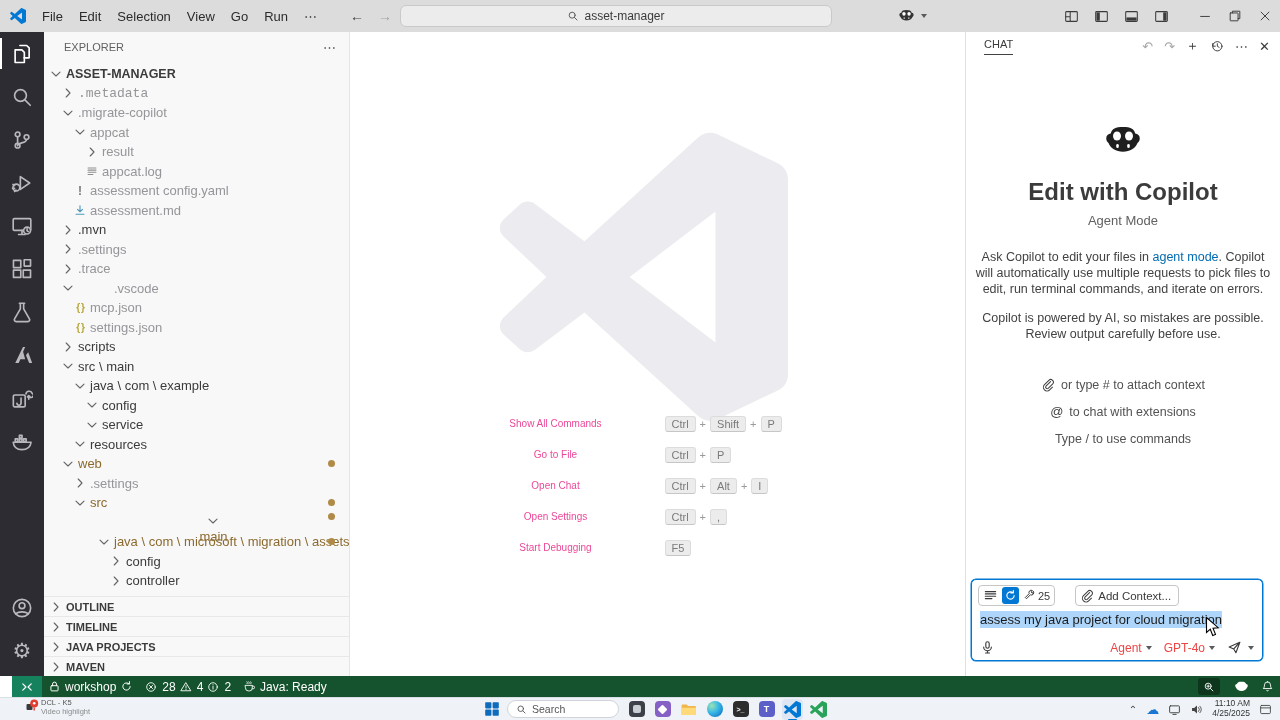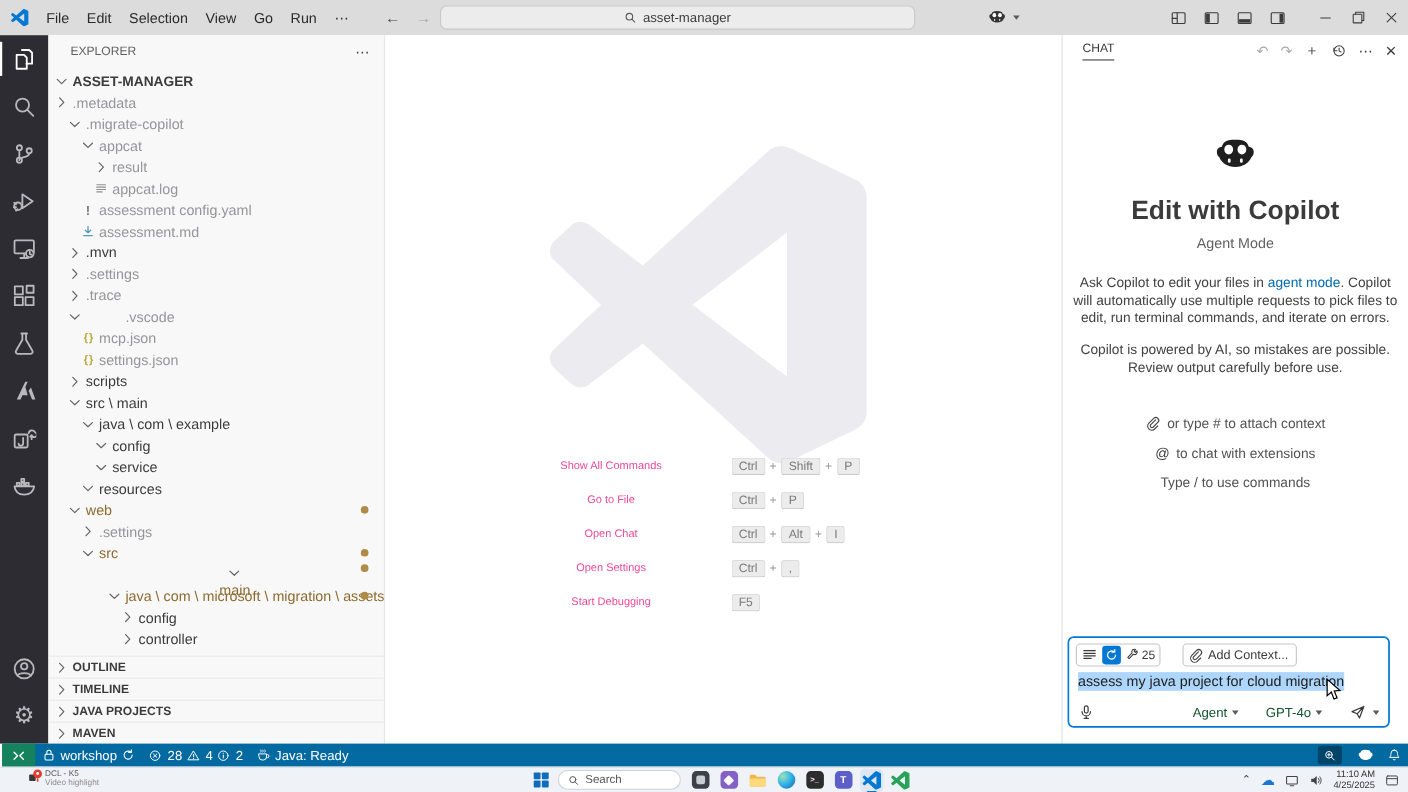--- a/index.html
+++ b/index.html
@@ -78,29 +78,29 @@
 
   .chat-input{position:absolute;left:5px;right:17px;bottom:15px;height:82px;border:1px solid #0078d4;border-radius:5px;background:#fff;box-shadow:0 0 0 0.5px #0078d4}
   .ci-toolbar{display:flex;align-items:flex-end;gap:20px;padding:5px 6px 0 6px}
   .chipgroup{display:flex;align-items:center;gap:4px;border:1px solid #c6c6c6;border-radius:4px;padding:1px 4px;height:21px}
   .bluebox{width:17px;height:17px;background:#0078d4;border-radius:3px;display:flex;align-items:center;justify-content:center;cursor:pointer}
   .tools{display:flex;align-items:center;gap:2px;color:#3b3b3b;font-size:11px;cursor:pointer}
   .ctx-chip{display:flex;align-items:center;gap:4px;border:1px solid #c6c6c6;border-radius:4px;padding:1px 7px 1px 4px;height:21px;font-size:11.5px;color:#3b3b3b;cursor:pointer}
   .ci-text{padding:6px 8px 0 8px;font-size:13px;text-align:left;white-space:nowrap}
   .ci-text .sel{background:#aed6fb;color:#1b1b1b;padding:1px 0}
   .ci-bottom{position:absolute;left:8px;right:8px;bottom:5px;display:flex;align-items:center}
-  .ci-right{margin-left:auto;display:flex;align-items:center;gap:25px;font-size:12px;color:#14532d}
+  .ci-right{margin-left:auto;display:flex;align-items:center;gap:12px;font-size:12px;color:#ef4444}
   .drop{display:flex;align-items:center;cursor:pointer}
   .caret{width:0;height:0;border-left:3.5px solid transparent;border-right:3.5px solid transparent;border-top:4px solid #5a5a5a;display:inline-block;margin-left:4px}
   .send{display:flex;align-items:center;gap:2px;cursor:pointer}
 
   .cursor{position:absolute;left:1205px;top:616px;z-index:50;pointer-events:none}
 
   
-  .statusbar{position:absolute;left:2px;right:0;top:676px;height:21px;background:#0369a1;color:#fff;display:flex;font-size:12px}
+  .statusbar{position:absolute;left:12px;right:0;top:676px;height:21px;background:#14532d;color:#fff;display:flex;font-size:12px}
   .sb-remote{width:30px;height:21px;background:#16825d;display:flex;align-items:center;justify-content:center;cursor:pointer}
   .sb-item{display:flex;align-items:center;gap:4px;padding:0 6px;height:21px;cursor:pointer}
   .sb-item .n{margin-left:1px}
   .sb-right{margin-left:auto;display:flex;align-items:center}
   .sb-zoom{background:rgba(0,0,0,0.35);border-radius:3px;width:22px;height:17px;display:flex;align-items:center;justify-content:center;margin-right:8px;cursor:pointer}
   .sb-ric{width:26px;display:flex;justify-content:center;cursor:pointer}
 
   
   .taskbar{position:absolute;left:0;right:0;top:697px;height:23px;background:#eff3f8;border-top:1px solid #dadfe5;display:flex;align-items:center}
   .rec{position:absolute;left:26px;top:1px;display:flex;align-items:flex-start;gap:2px}
@@ -306,21 +306,21 @@
       </div>
       <div class="tree" id="tree">
           <div class="trow root" style="padding-left: 4px;">
             <span class="tw">
               <svg width="16" height="16" viewBox="0 0 16 16" fill="none" stroke="#646464" stroke-width="1.1" stroke-linecap="round" stroke-linejoin="round">
                 <path d="M4 6.2 8 10l4-3.8"></path>
               </svg>
             </span>
             <span class="tlabel">ASSET-MANAGER</span>
           </div>
-          <div class="trow" style="padding-left: 4px;">
+          <div class="trow" style="padding-left: 16px; font-family: Liberation Mono, monospace;">
             <span class="tw">
               <svg width="16" height="16" viewBox="0 0 16 16" fill="none" stroke="#646464" stroke-width="1.1" stroke-linecap="round" stroke-linejoin="round">
                 <path d="M6.2 4 10 8l-3.8 4"></path>
               </svg>
             </span>
             <span class="tlabel ignored">.metadata</span>
           </div>
           <div class="trow" style="padding-left: 16px;">
             <span class="tw">
               <svg width="16" height="16" viewBox="0 0 16 16" fill="none" stroke="#646464" stroke-width="1.1" stroke-linecap="round" stroke-linejoin="round">

